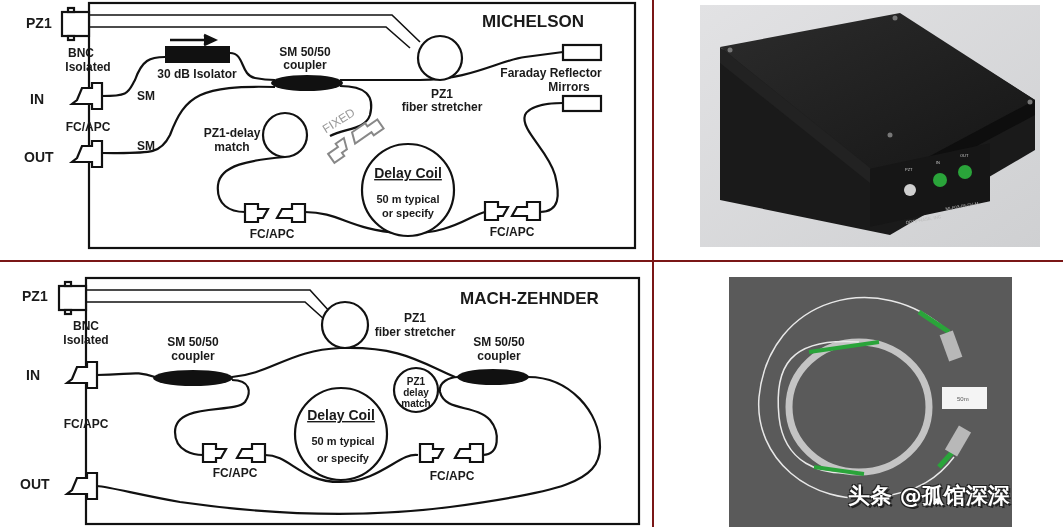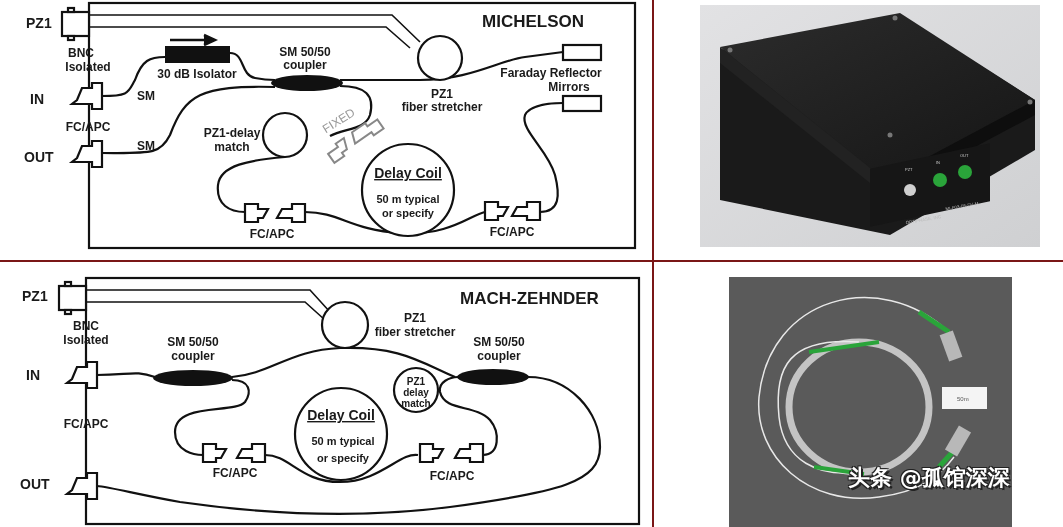--- a/index.html
+++ b/index.html
@@ -2,21 +2,21 @@
 <html><head>
 <meta charset="utf-8">
 <style>
   html,body{margin:0;padding:0;background:#fff;}
   body{width:1063px;height:527px;position:relative;overflow:hidden;font-family:"Liberation Sans",sans-serif;}
   .divider-v{position:absolute;left:652px;top:0;width:2px;height:527px;background:#7a1616;}
   .divider-h{position:absolute;left:0;top:260px;width:1063px;height:2px;background:#7a1616;}
   svg text{font-family:"Liberation Sans",sans-serif;font-weight:bold;fill:#1a1a1a;}
   .panel{position:absolute;}
   .photo{position:absolute;overflow:hidden;}
-  .watermark{position:absolute;left:848px;top:463px;font-family:"DejaVu Sans",sans-serif;font-size:22px;font-weight:bold;color:#fff;text-shadow:2px 2px 0 #222,-1px -1px 0 #222,1px -1px 0 #222,-1px 1px 0 #222;white-space:nowrap;}
+  .watermark{position:absolute;left:848px;top:481px;font-family:"DejaVu Sans",sans-serif;font-size:22px;font-weight:bold;color:#fff;text-shadow:2px 2px 0 #222,-1px -1px 0 #222,1px -1px 0 #222,-1px 1px 0 #222;white-space:nowrap;}
 </style>
 </head>
 <body>
 
 <svg class="panel" style="left:0;top:0" width="650" height="258" viewBox="0 0 650 258">
   <g fill="none" stroke="#111" stroke-width="2.2">
 
     <rect x="89" y="3" width="546" height="245" fill="none"></rect>
 
     <rect x="62" y="12" width="27" height="24" fill="#fff"></rect>

